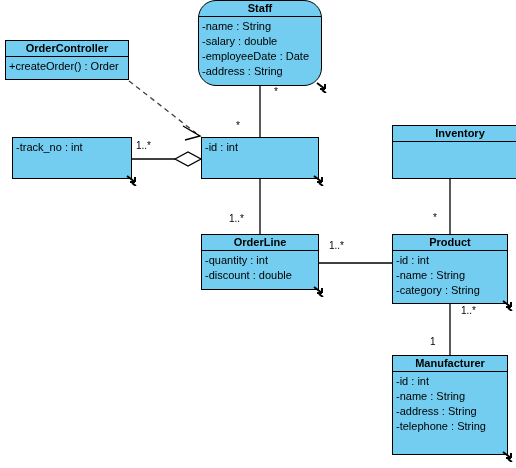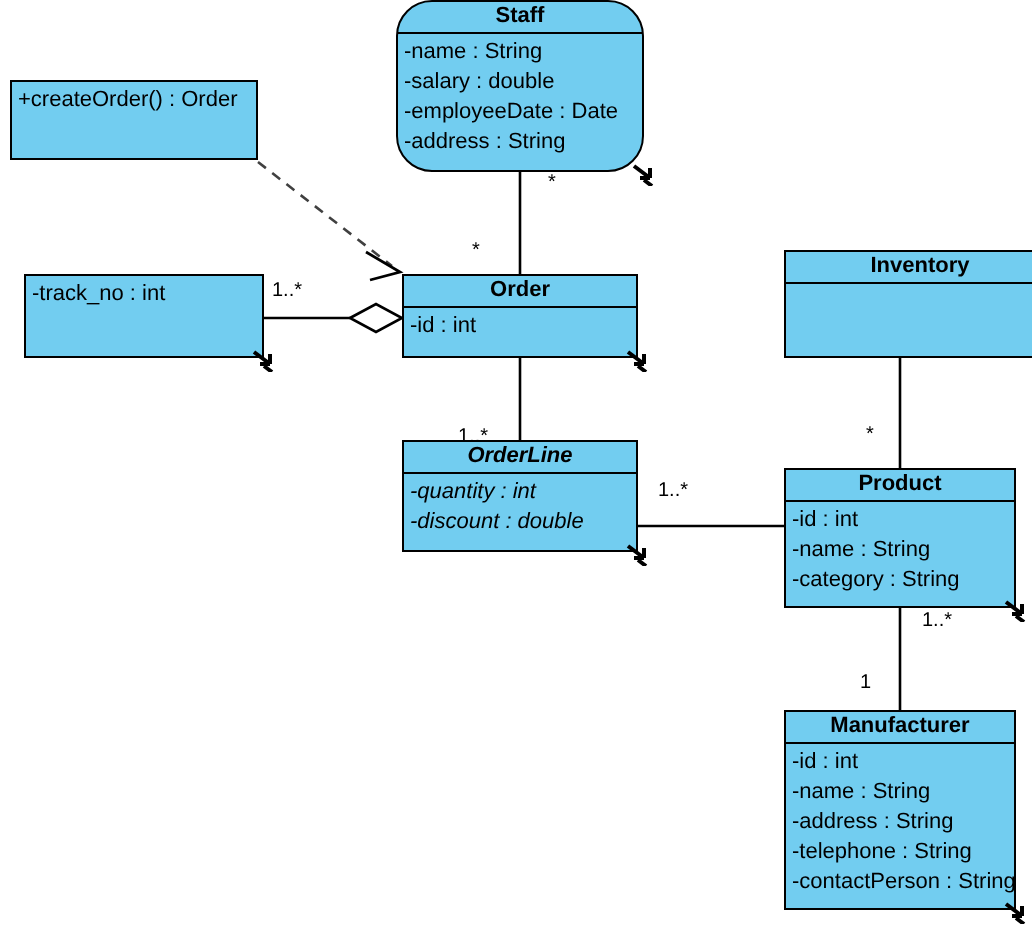--- a/index.html
+++ b/index.html
@@ -112,54 +112,54 @@
       <div class="uml-attr">-salary : double</div>
       <div class="uml-attr">-employeeDate : Date</div>
       <div class="uml-attr">-address : String</div>
     </div>
     <svg class="resize-handle" viewBox="0 0 12 12">
       <path d="M1 2 L9 8 M9 8 L9 3 M9 8 L4 8 M6 9 L10 12" stroke="#000000" stroke-width="2" fill="none"></path>
     </svg>
   </div>
 
   <div class="uml-class" style="left:5px; top:40px; width:124px; height:40px;">
+    <div class="uml-name">OrderController</div>
     <div class="uml-attrs">
       <div class="uml-attr">+createOrder() : Order</div>
     </div>
   </div>
 
   <div class="uml-class" style="left:12px; top:137px; width:120px; height:42px;">
     <div class="uml-attrs">
       <div class="uml-attr">-track_no : int</div>
     </div>
     <svg class="resize-handle" viewBox="0 0 12 12">
       <path d="M1 2 L9 8 M9 8 L9 3 M9 8 L4 8 M6 9 L10 12" stroke="#000000" stroke-width="2" fill="none"></path>
     </svg>
   </div>
 
   <div class="uml-class" style="left:201px; top:137px; width:118px; height:42px;">
-    <div class="uml-name">Order</div>
     <div class="uml-attrs">
       <div class="uml-attr">-id : int</div>
     </div>
     <svg class="resize-handle" viewBox="0 0 12 12">
       <path d="M1 2 L9 8 M9 8 L9 3 M9 8 L4 8 M6 9 L10 12" stroke="#000000" stroke-width="2" fill="none"></path>
     </svg>
   </div>
 
   <div class="uml-class" style="left:392px; top:125px; width:136px; height:54px;">
     <div class="uml-name">Inventory</div>
     <div class="uml-attrs">
     </div>
     <svg class="resize-handle" viewBox="0 0 12 12">
       <path d="M1 2 L9 8 M9 8 L9 3 M9 8 L4 8 M6 9 L10 12" stroke="#000000" stroke-width="2" fill="none"></path>
     </svg>
   </div>
 
-  <div class="uml-class" style="left:201px; top:220px; width:118px; height:56px;font-style:italic;">
+  <div class="uml-class" style="left:201px; top:234px; width:118px; height:56px;">
     <div class="uml-name">OrderLine</div>
     <div class="uml-attrs">
       <div class="uml-attr">-quantity : int</div>
       <div class="uml-attr">-discount : double</div>
     </div>
     <svg class="resize-handle" viewBox="0 0 12 12">
       <path d="M1 2 L9 8 M9 8 L9 3 M9 8 L4 8 M6 9 L10 12" stroke="#000000" stroke-width="2" fill="none"></path>
     </svg>
   </div>
 
@@ -175,20 +175,19 @@
     </svg>
   </div>
 
   <div class="uml-class" style="left:392px; top:355px; width:116px; height:100px;">
     <div class="uml-name">Manufacturer</div>
     <div class="uml-attrs">
       <div class="uml-attr">-id : int</div>
       <div class="uml-attr">-name : String</div>
       <div class="uml-attr">-address : String</div>
       <div class="uml-attr">-telephone : String</div>
-      <div class="uml-attr">-contactPerson : String</div>
     </div>
     <svg class="resize-handle" viewBox="0 0 12 12">
       <path d="M1 2 L9 8 M9 8 L9 3 M9 8 L4 8 M6 9 L10 12" stroke="#000000" stroke-width="2" fill="none"></path>
     </svg>
   </div>
 
 </div>
 
 </body></html>

